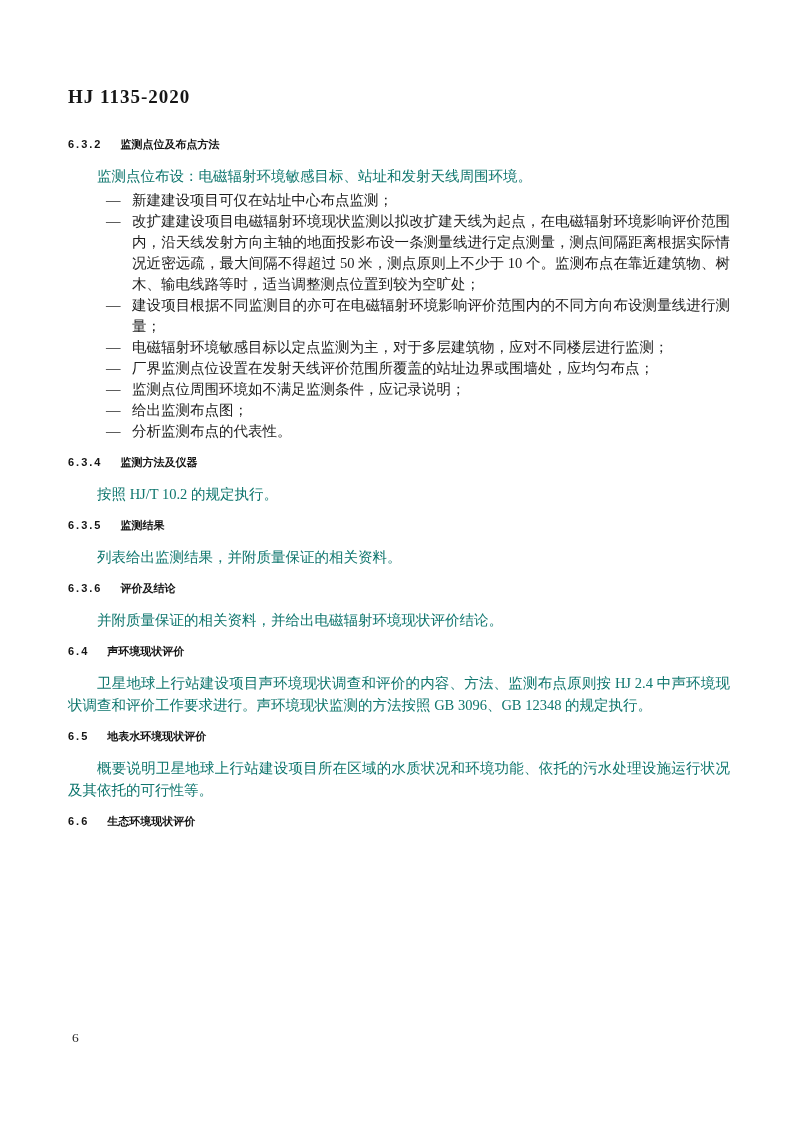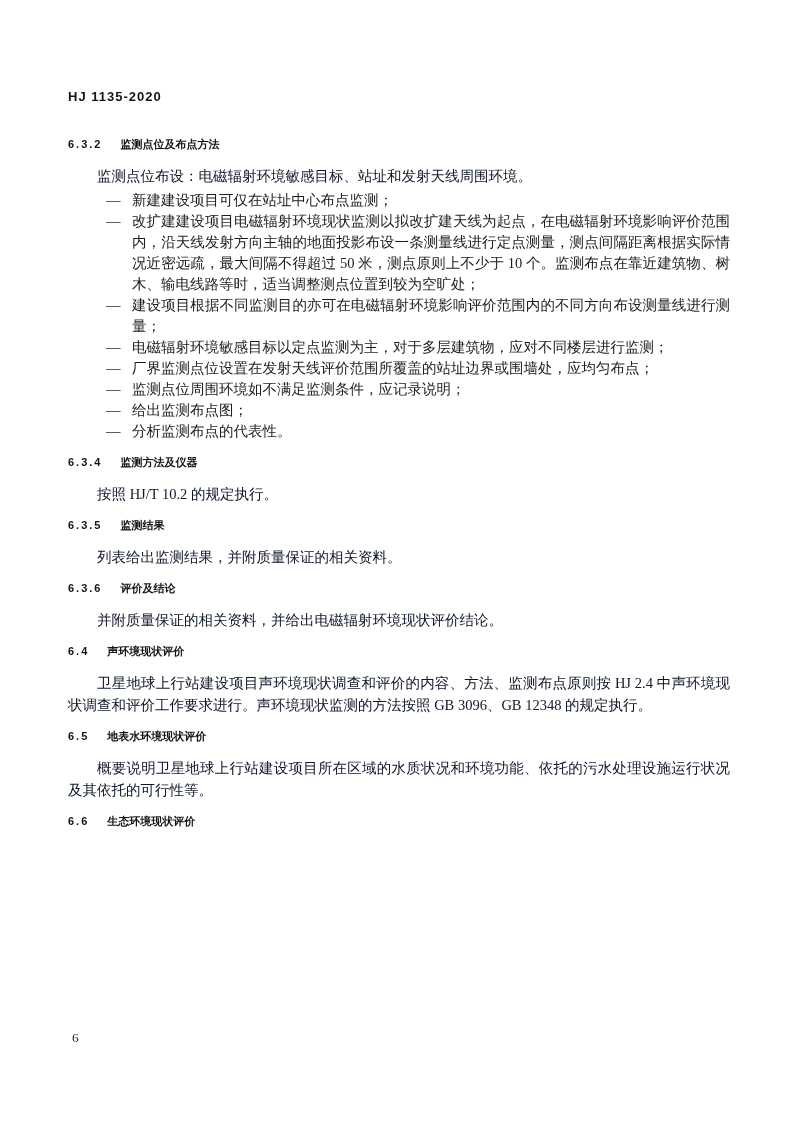--- a/index.html
+++ b/index.html
@@ -13,23 +13,23 @@
     height: 1131px;
     margin: 0 auto;
     background: #ffffff;
     box-sizing: border-box;
     padding: 88px 70px 0 68px;
     color: #1c1c1c;
     font-family: "Liberation Serif", "DejaVu Serif", serif;
     overflow: hidden;
   }
   .doc-code {
-    font-family: Liberation Sans, sans-serif;
+    font-family: Liberation Serif, serif;
     font-weight: bold;
-    font-size: 13px;
+    font-size: 19px;
     line-height: 18px;
     letter-spacing: 1px;
     color: #161616;
   }
   .sec-heading {
     font-family: "Liberation Sans", "DejaVu Sans", sans-serif;
     font-weight: bold;
     font-size: 11px;
     line-height: 20px;
     margin: 10px 0 11px 0;
@@ -43,21 +43,21 @@
     margin-right: 18px;
     letter-spacing: 2px;
   }
   .body-para {
     font-size: 14.5px;
     line-height: 22px;
     margin: 0;
     text-align: justify;
     text-justify: inter-ideograph;
     text-indent: 2em;
-    color: #0f172a;
+    color: #0f766e;
   }
   .dash-list {
     margin-top: 3px;
     font-size: 14.5px;
     line-height: 21px;
   }
   .dash-item {
     display: flex;
   }
   .dash {

